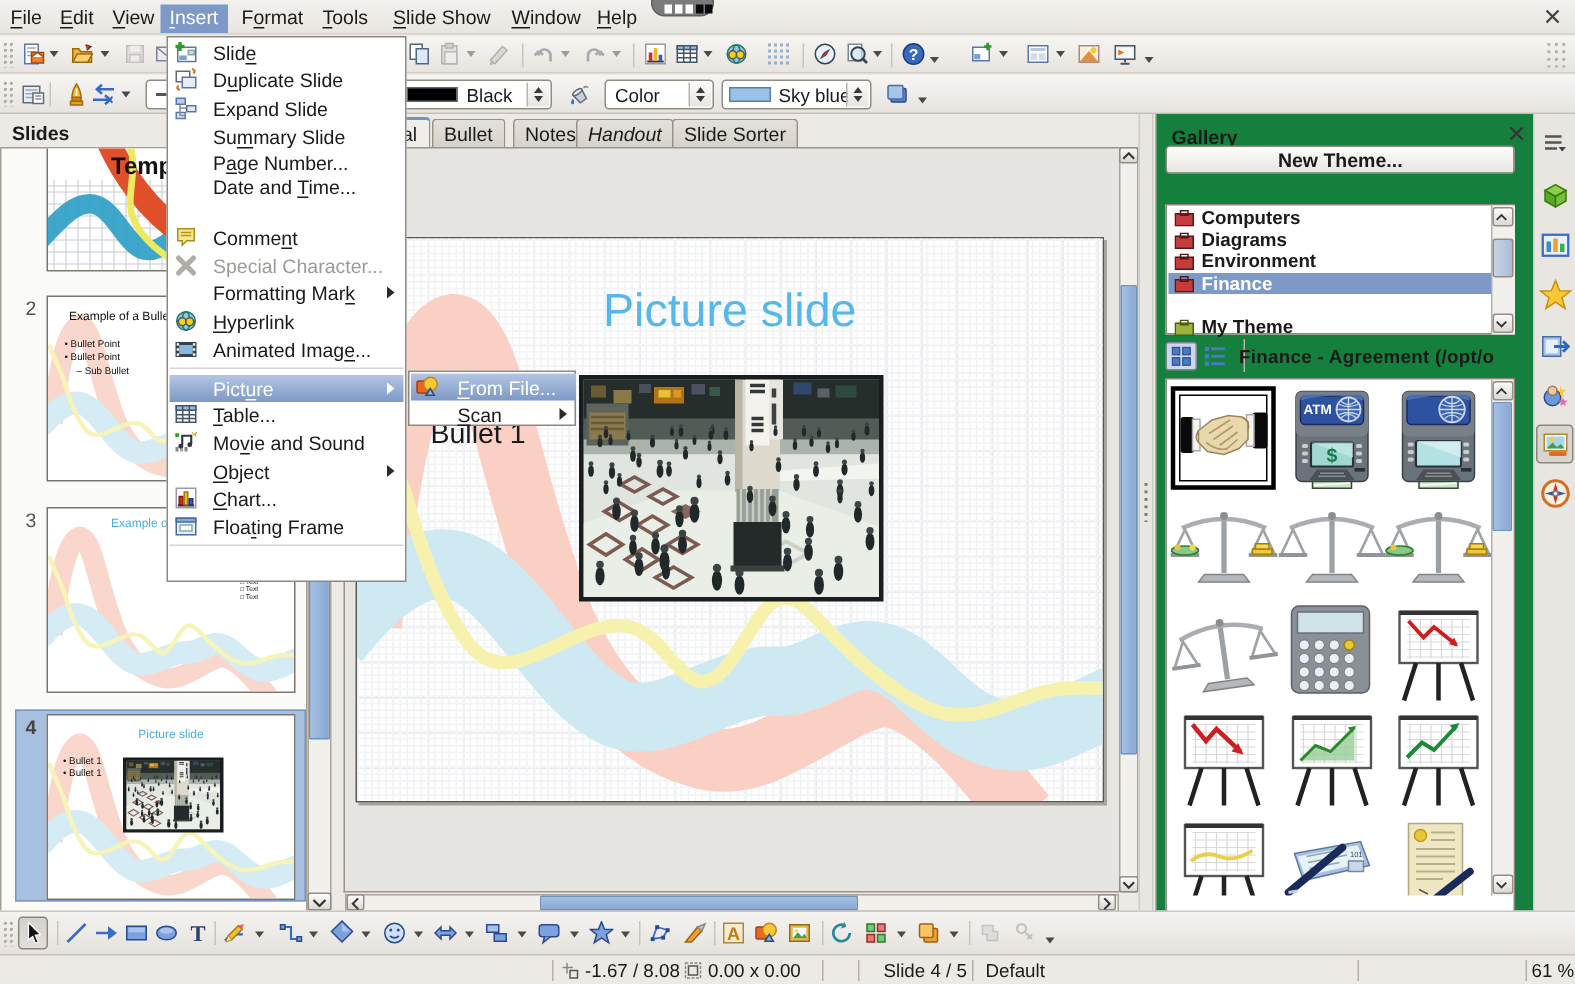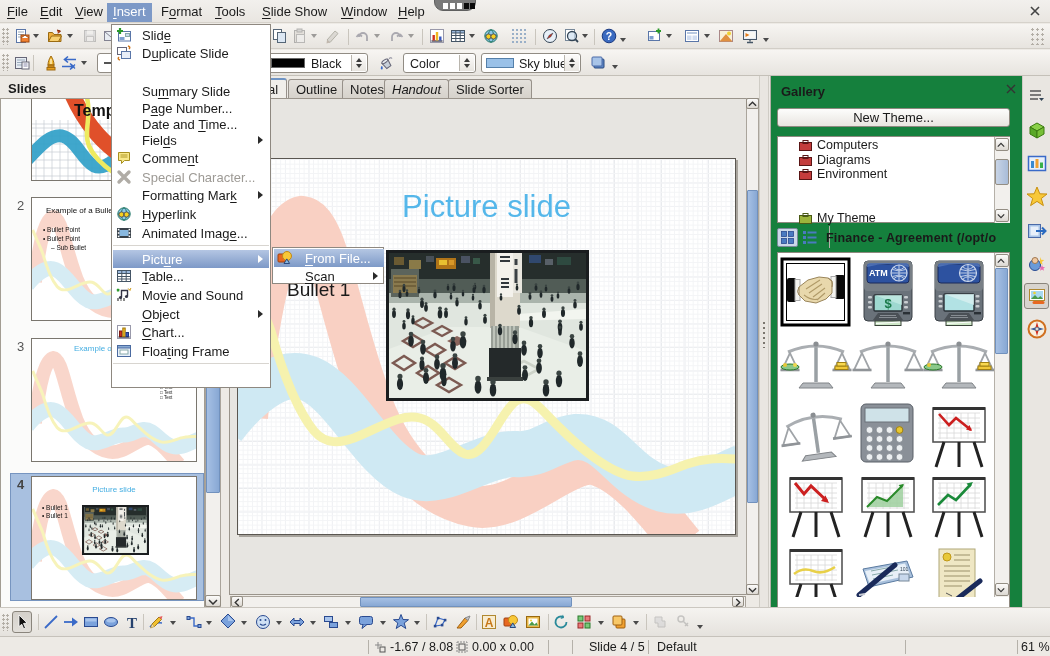--- a/index.html
+++ b/index.html
@@ -53,23 +53,23 @@
 #ptitle { position:absolute; left:0; top:30px; width:100%; text-align:center; font-size:31px; color:#55b7ea; }
 #bullet1 { position:absolute; left:49px; top:120px; font-size:19px; color:#1a1a1a; }
 #photo { position:absolute; left:148px; top:91px; width:203px; height:151px; background:#1a1d1f; }
 
 
 #splitter { left:759px; top:76px; width:10px; height:531px; background:#e9e6e1; border-left:1px solid #cfccc5; border-right:1px solid #cfccc5; }
 
 #gallery { left:770px; top:76px; width:252px; height:531px; background:#15803d; border-left:1px solid #b5b0a8; }
 #galhead { position:absolute; left:10px; top:8px; font-weight:bold; }
 #galx { position:absolute; left:234px; top:7px; font-size:13px; color:#333; }
-#newtheme { position:absolute; left:6px; top:32px; width:233px; height:19px; background:linear-gradient(#fdfdfc,#e8e5e0); border:1px solid #8e897f; border-radius:3px; text-align:center; padding-top:1px; font-size:13px; }
+#newtheme { position:absolute; left:6px; top:21px; width:233px; height:19px; background:linear-gradient(#fdfdfc,#e8e5e0); border:1px solid #8e897f; border-radius:3px; text-align:center; padding-top:1px; font-size:13px;font-weight:bold; }
 #themelist { position:absolute; left:6px; top:60px; width:233px; height:87px; background:#fff; border:1px solid #8e897f; }
-.trow { position:absolute; left:17px; width:216px; height:14.5px; font-size:12.5px; padding:0px 0 0 22px; line-height:14px; }
+.trow { position:absolute; left:1px; width:216px; height:14.5px; font-size:12.5px; padding:0px 0 0 22px; line-height:14px;font-weight:bold; }
 .trow.sel { background:#7d99c7; color:#fff; }
 .bicon { position:absolute; left:4px; top:2px; width:13px; height:11px; }
 #viewbtns { position:absolute; left:6px; top:152px; }
 #galtitle { position:absolute; left:55px; top:155px; width:178px; white-space:nowrap; overflow:hidden; font-size:12.5px; font-weight:bold; letter-spacing:0.2px; }
 #galitems { position:absolute; left:6px; top:176px; width:233px; height:408px; background:#fff; border:1px solid #8e897f; overflow:hidden; }
 
 #sidebar { left:1022px; top:76px; width:28px; height:531px; background:#e9e6e1; border-left:1px solid #cfccc5; }
 .sbicon { position:absolute; left:3px; width:22px; height:22px; }
 
 #tbdraw { left:0; top:607px; width:1050px; height:29px; background:linear-gradient(#f5f3f0,#e5e2dd); border-top:1px solid #cbc7c0; }
@@ -489,21 +489,21 @@
   <div class="vthumb" style="left:206px;top:23px;width:14px;height:394px"></div>
   <div class="sbtn" style="left:205px;top:519px;width:16px;height:12px">
       <svg width="10" height="6" viewBox="0 0 10 6">
         <path d="M1 1 L5 5 L9 1" fill="none" stroke="#333" stroke-width="1.5"></path>
       </svg>
     </div>
 </div>
 
 <div id="tabsrow" class="abs">
   <div class="tab active" style="left:8px;width:50px;padding-left:30px">al</div>
-  <div class="tab" style="left:59px;">Outline</div>
+  <div class="tab" style="left:59px;">Bullet</div>
   <div class="tab" style="left:113px;">Notes</div>
   <div class="tab" style="left:155px;font-style:italic;">Handout</div>
   <div class="tab" style="left:219px;">Slide Sorter</div>
 </div>
 
 <div id="canvas" class="abs">
   <div id="page">
     <div id="pagegrid"></div>
     <svg id="art" style="position:absolute;left:0;top:0" width="497" height="375" viewBox="0 0 497 375">
         <use href="#waves"></use>
@@ -559,20 +559,24 @@
           <rect x="4" y="0.5" width="5" height="3" fill="none" stroke="#5a1515"></rect>
         </svg>Computers</div>
     <div class="trow" style="top:15.5px"><svg class="bicon" viewBox="0 0 13 11">
           <rect x="0.5" y="2.5" width="12" height="8" fill="#c43c3c" stroke="#5a1515"></rect>
           <rect x="4" y="0.5" width="5" height="3" fill="none" stroke="#5a1515"></rect>
         </svg>Diagrams</div>
     <div class="trow" style="top:30px"><svg class="bicon" viewBox="0 0 13 11">
           <rect x="0.5" y="2.5" width="12" height="8" fill="#c43c3c" stroke="#5a1515"></rect>
           <rect x="4" y="0.5" width="5" height="3" fill="none" stroke="#5a1515"></rect>
         </svg>Environment</div>
+    <div class="trow sel" style="top:44.5px"><svg class="bicon" viewBox="0 0 13 11">
+          <rect x="0.5" y="2.5" width="12" height="8" fill="#c43c3c" stroke="#5a1515"></rect>
+          <rect x="4" y="0.5" width="5" height="3" fill="none" stroke="#5a1515"></rect>
+        </svg>Finance</div>
     <div class="trow" style="top:73.5px"><svg class="bicon" viewBox="0 0 13 11">
           <rect x="0.5" y="2.5" width="12" height="8" fill="#9cb43c" stroke="#4a5a15"></rect>
           <rect x="4" y="0.5" width="5" height="3" fill="none" stroke="#4a5a15"></rect>
         </svg>My Theme</div>
 
     <div class="sb abs" style="left:216px;top:0px;width:16px;height:86px;border:none;border-left:1px solid #b5b0a8"></div>
     <div class="sbtn" style="left:217px;top:1px;width:14px;height:13px">
         <svg width="8" height="6" viewBox="0 0 10 6" style="left:1px">
           <path d="M1 5 L5 1 L9 5" fill="none" stroke="#333" stroke-width="1.5"></path>
         </svg>
@@ -1005,32 +1009,37 @@
     </div>
   <div class="mrow" style="top:1px">
       <svg class="micon" viewBox="0 0 16 16">
         <rect x="2.5" y="4.5" width="12" height="9.5" fill="#fff" stroke="#5a76a8"></rect>
         <rect x="3.5" y="10" width="5" height="3" fill="#7ea0d0"></rect>
         <rect x="9.5" y="6.5" width="4" height="3" fill="#c8d8ec" stroke="#8aa"></rect>
         <path d="M1 4 h6 M4 1 v6" stroke="#2a9a2a" stroke-width="2.2"></path>
       </svg>
       <span class="txt">Slid<u class="mn">e</u></span>
     </div>
+  <div class="mrow" style="top:38px">
+      <svg class="micon" viewBox="0 0 16 16">
+        <rect x="1.5" y="1.5" width="6" height="4" fill="#b8ccf0" stroke="#5a76a8"></rect>
+        <rect x="8.5" y="6.5" width="6" height="4" fill="#dfe9fa" stroke="#5a76a8"></rect>
+        <rect x="1.5" y="11" width="6" height="4" fill="#dfe9fa" stroke="#5a76a8"></rect>
+        <path d="M4 6 v7 h4 M8 8 h-4" stroke="#888" fill="none"></path>
+      </svg>
+      <span class="txt">Expand Slide</span>
+    </div>
   <div class="mrow" style="top:57px">
       <span class="txt">Su<u class="mn">m</u>mary Slide</span>
     </div>
   <div class="mrow" style="top:74px">
       <span class="txt">P<u class="mn">a</u>ge Number...</span>
     </div>
   <div class="mrow" style="top:90px">
       <span class="txt">Date and <u class="mn">T</u>ime...</span>
-    </div>
-  <div class="mrow" style="top:106px">
-      <span class="txt">Fiel<u class="mn">d</u>s</span>
-      <span class="sub"></span>
     </div>
   <div class="mrow" style="top:124px">
       <svg class="micon" viewBox="0 0 16 16">
         <path d="M2.5 2.5 h11 v8 h-5 l-3 3 v-3 h-3 z" fill="#f8e88a" stroke="#a89020"></path>
         <path d="M4.5 5 h7 M4.5 7 h7" stroke="#b09828"></path>
       </svg>
       <span class="txt">Comme<u class="mn">n</u>t</span>
     </div>
   <div class="mrow dis" style="top:143px">
       <svg class="micon" viewBox="0 0 16 16">

